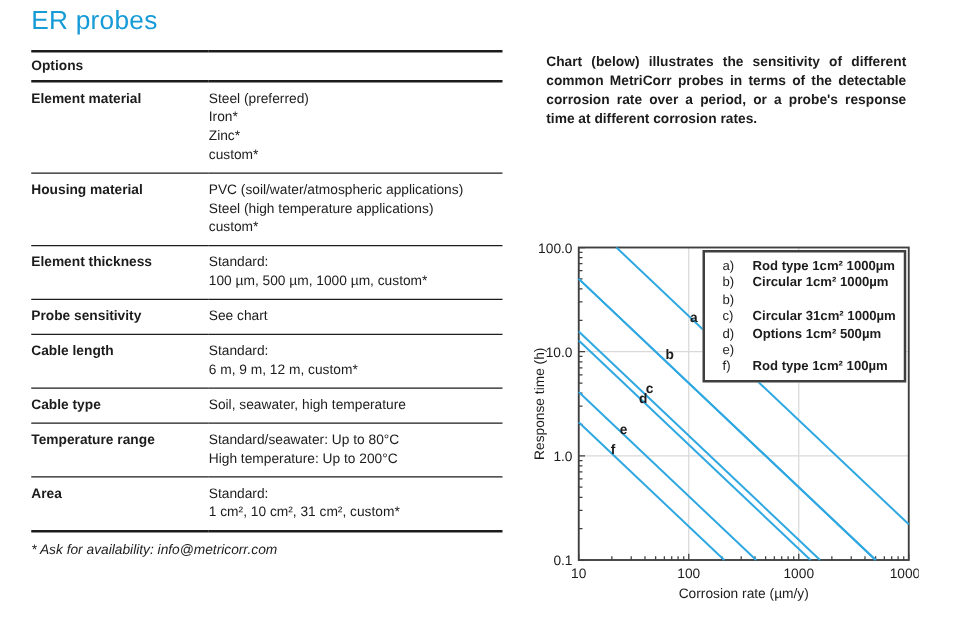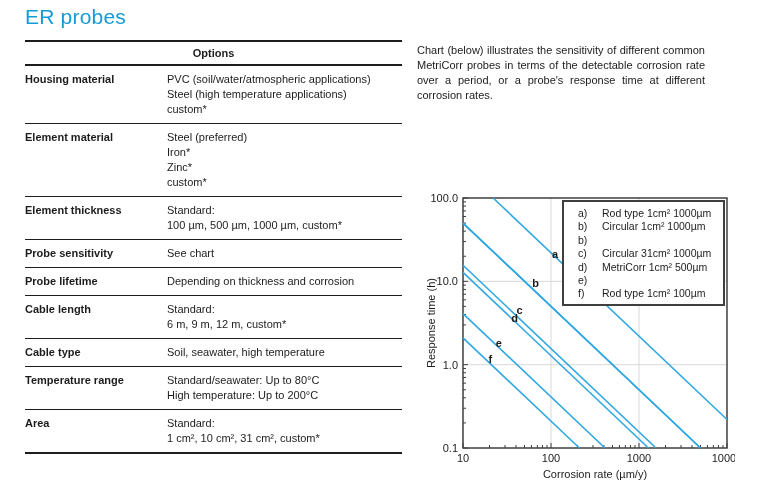--- a/index.html
+++ b/index.html
@@ -6,91 +6,85 @@
   html,body { width:780px; height:501px; background:#ffffff; overflow:hidden;
     font-family:"Liberation Sans","DejaVu Sans",sans-serif; color:#1c1c1c; }
   .page { position:relative; width:780px; height:455px; background:#fff; }
 
   .page-title { position:absolute; left:25px; top:5px; font-size:21px;
     font-weight:400; color:var(--accent,#169bd7); letter-spacing:0.2px; }
 
   .left-col { position:absolute; left:25px; top:40px; width:377px; }
   table.options { width:100%; border-collapse:collapse; font-size:11px; line-height:15px; }
   table.options { border-top:2px solid #1c1c1c; border-bottom:2px solid #1c1c1c; }
-  table.options th { text-align:center; font-size:11px; padding:4px 0 3px 0;
+  table.options th { text-align:left; font-size:11px; padding:4px 0 3px 0;
     border-bottom:2px solid #1c1c1c; }
   table.options tr.data-row { border-bottom:1.5px solid #1c1c1c; }
   table.options td { vertical-align:top; padding:6px 0; }
   td.row-label { width:142px; font-weight:bold; padding-right:10px; }
   td.row-value { padding-right:22px; }
   .footnote { margin-top:8px; font-size:11px; font-style:italic; }
 
-  .right-col { position:absolute; left:417px; top:43px; width:288px; }
+  .right-col { position:absolute; left:437px; top:43px; width:288px;font-weight:bold; }
   .right-col p { font-size:11px; line-height:15px; text-align:justify; margin-bottom:14px; }
 
   .chart-wrap { position:absolute; left:425px; top:190px; width:310px; height:305px; }
   svg text { font-family:"Liberation Sans","DejaVu Sans",sans-serif; fill:#1c1c1c; }
   .legend-box { position:absolute; left:137px; top:10px; width:163px; height:106px;
     background:#fff; border:2px solid #3f3f3f; padding:5px 4px 4px 14px; }
   .legend-row { display:flex; font-size:10.5px; line-height:13.4px; }
   .legend-key { width:24px; flex:0 0 24px; }
-  .legend-label { flex:1; }
+  .legend-label { flex:1;font-weight:bold; }
 </style>
 </head>
 <body>
 
 <div class="page">
 
   <h1 class="page-title">ER probes</h1>
 
   <div class="left-col">
     <table class="options">
       <thead>
         <tr>
           <th colspan="2">Options</th>
         </tr>
       </thead>
       <tbody id="table-body">
           <tr class="data-row">
-            <td class="row-label">Housing material</td>
-            <td class="row-value">
-              <div>PVC (soil/water/atmospheric applications)</div>
-              <div>Steel (high temperature applications)</div>
-              <div>custom*</div>
-            </td>
-          </tr>
-          <tr class="data-row">
             <td class="row-label">Element material</td>
             <td class="row-value">
               <div>Steel (preferred)</div>
               <div>Iron*</div>
               <div>Zinc*</div>
               <div>custom*</div>
             </td>
           </tr>
           <tr class="data-row">
+            <td class="row-label">Housing material</td>
+            <td class="row-value">
+              <div>PVC (soil/water/atmospheric applications)</div>
+              <div>Steel (high temperature applications)</div>
+              <div>custom*</div>
+            </td>
+          </tr>
+          <tr class="data-row">
             <td class="row-label">Element thickness</td>
             <td class="row-value">
               <div>Standard:</div>
               <div>100 µm, 500 µm, 1000 µm, custom*</div>
             </td>
           </tr>
           <tr class="data-row">
             <td class="row-label">Probe sensitivity</td>
             <td class="row-value">
               <div>See chart</div>
             </td>
           </tr>
           <tr class="data-row">
-            <td class="row-label">Probe lifetime</td>
-            <td class="row-value">
-              <div>Depending on thickness and corrosion</div>
-            </td>
-          </tr>
-          <tr class="data-row">
             <td class="row-label">Cable length</td>
             <td class="row-value">
               <div>Standard:</div>
               <div>6 m, 9 m, 12 m, custom*</div>
             </td>
           </tr>
           <tr class="data-row">
             <td class="row-label">Cable type</td>
             <td class="row-value">
               <div>Soil, seawater, high temperature</div>
@@ -105,20 +99,21 @@
           </tr>
           <tr class="data-row">
             <td class="row-label">Area</td>
             <td class="row-value">
               <div>Standard:</div>
               <div>1 cm², 10 cm², 31 cm², custom*</div>
             </td>
           </tr>
         </tbody>
     </table>
+    <p class="footnote">* Ask for availability: info@metricorr.com</p>
   </div>
 
   <div class="right-col">
     <p>Chart (below) illustrates the sensitivity of different common MetriCorr probes in terms of the detectable corrosion rate over a period, or a probe's response time at different corrosion rates.</p>
   </div>
 
   <div class="chart-wrap">
     <svg id="chart-svg" width="310" height="305">
         <line x1="126" y1="8" x2="126" y2="258" stroke="#d9d9d9" stroke-width="1"></line>
         <line x1="214" y1="8" x2="214" y2="258" stroke="#d9d9d9" stroke-width="1"></line>
@@ -216,21 +211,21 @@
         </div>
         <div class="legend-row">
           <span class="legend-key">b)</span>
         </div>
         <div class="legend-row">
           <span class="legend-key">c)</span>
           <span class="legend-label">Circular 31cm² 1000µm</span>
         </div>
         <div class="legend-row">
           <span class="legend-key">d)</span>
-          <span class="legend-label">MetriCorr 1cm² 500µm</span>
+          <span class="legend-label">Options 1cm² 500µm</span>
         </div>
         <div class="legend-row">
           <span class="legend-key">e)</span>
         </div>
         <div class="legend-row">
           <span class="legend-key">f)</span>
           <span class="legend-label">Rod type 1cm² 100µm</span>
         </div>
       </div>
   </div>

